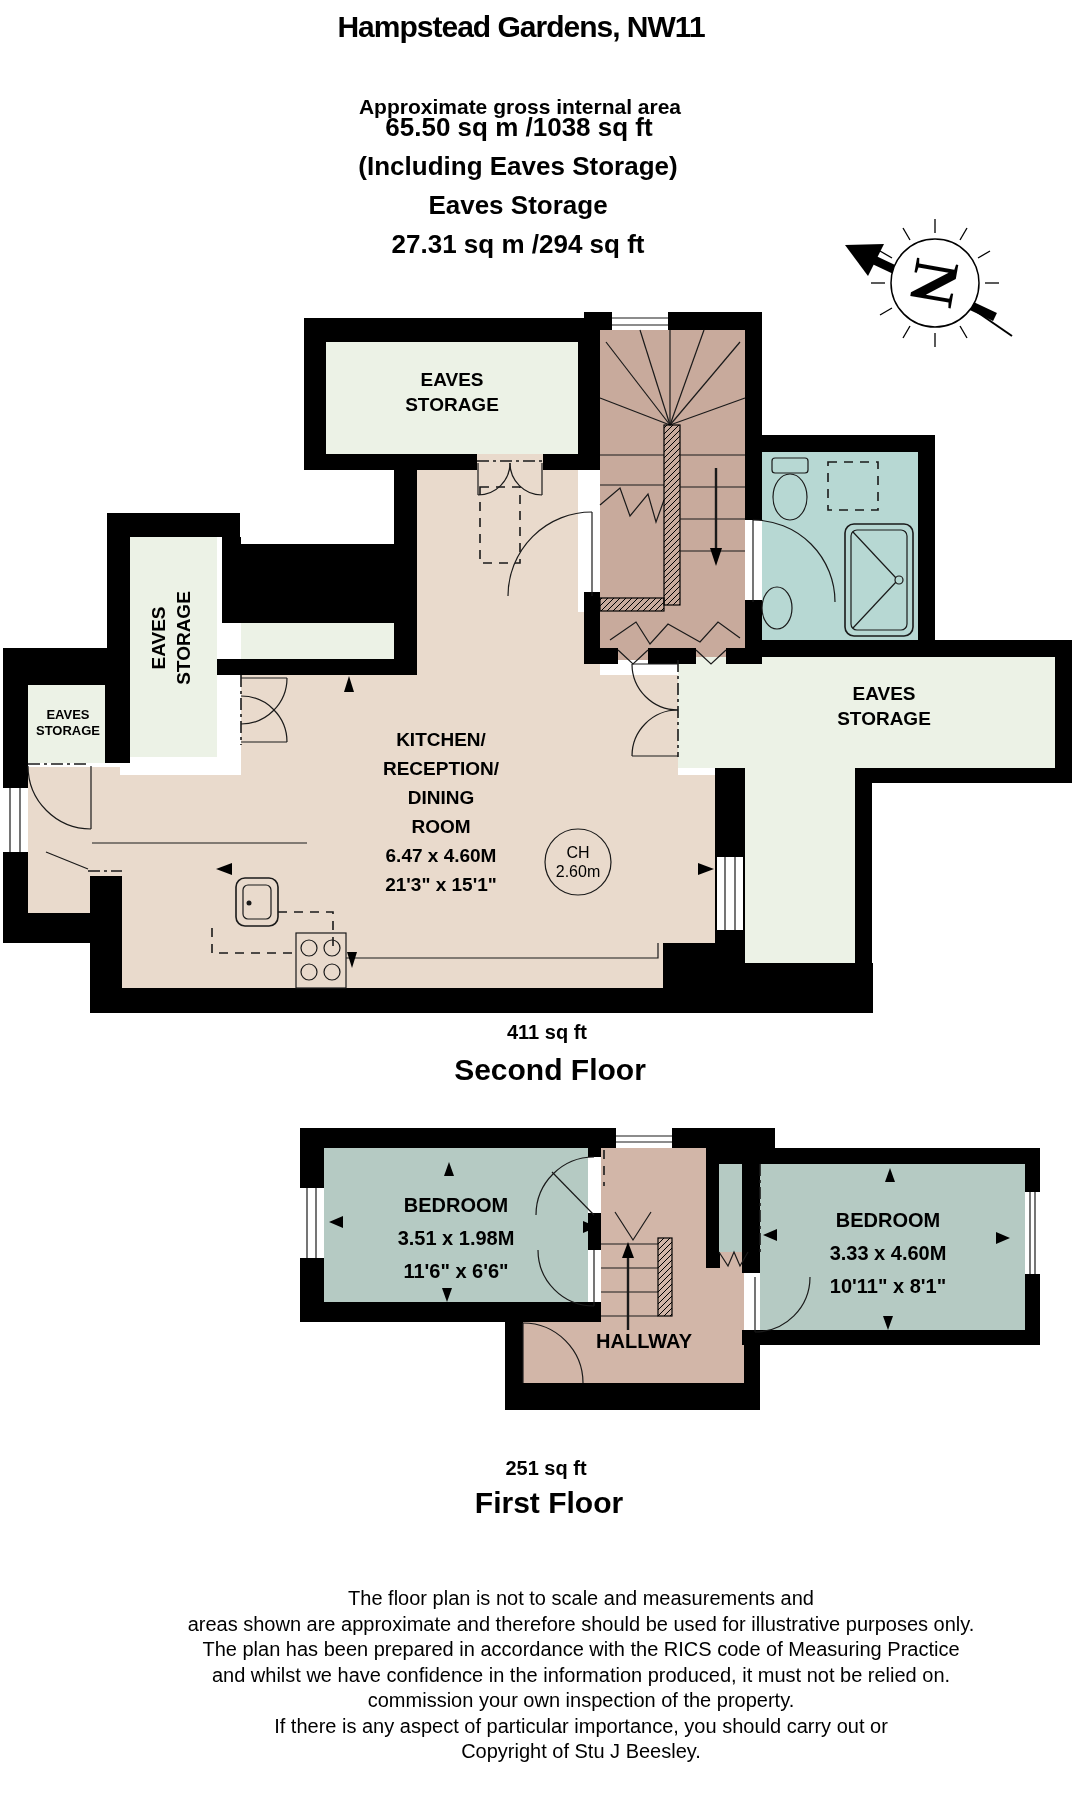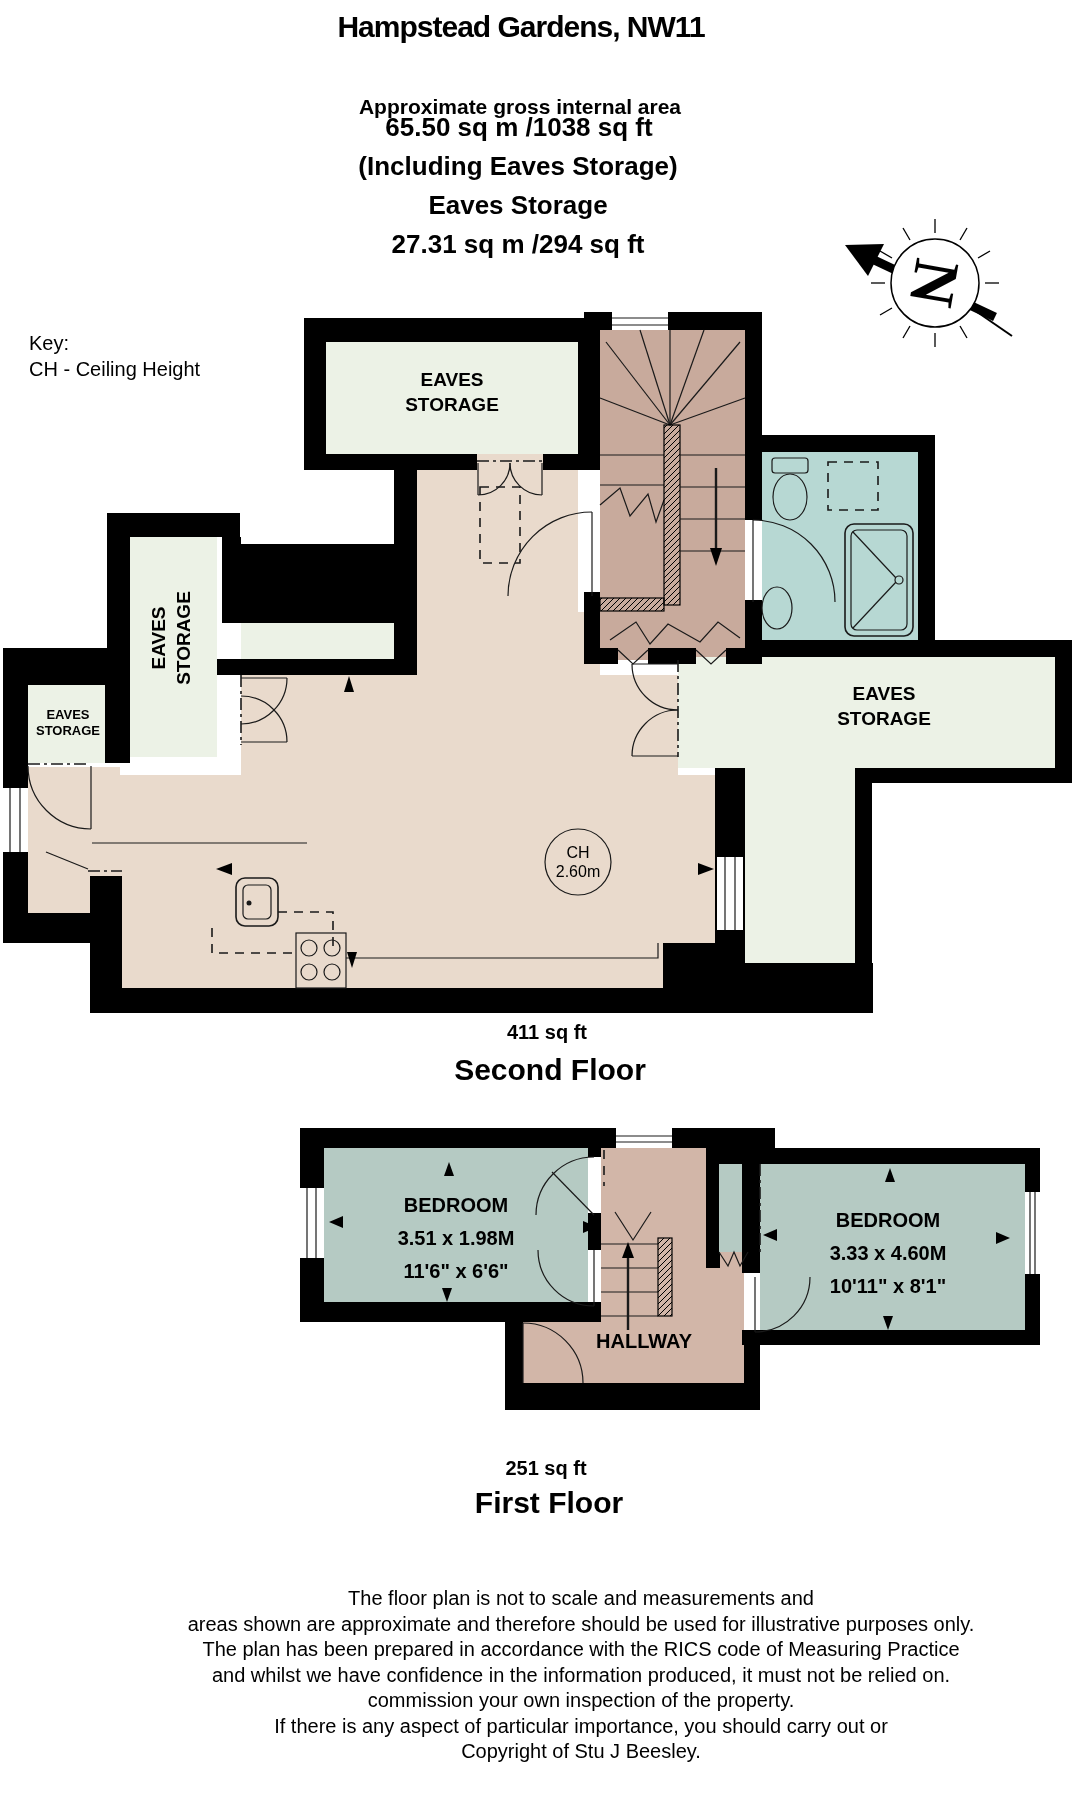--- a/index.html
+++ b/index.html
@@ -323,40 +323,44 @@
   </g>
 </svg>
 
 <div class="lbl title b" style="left:521px;top:27px;">Hampstead Gardens, NW11</div>
 <div class="lbl sub b" style="left:520px;top:82px;margin-top:25px;">Approximate gross internal area</div>
 <div class="lbl area b" style="left:519px;top:128px;">65.50 sq m /1038 sq ft</div>
 <div class="lbl area b" style="left:518px;top:167px;">(Including Eaves Storage)</div>
 <div class="lbl area b" style="left:518px;top:206px;">Eaves Storage</div>
 <div class="lbl area b" style="left:518px;top:245px;">27.31 sq m /294 sq ft</div>
 
-<div style="position:absolute;left:29px;top:330px;" class="key">
-  <div>Key:</div>
-  <div>CH - Ceiling Height</div>
-</div>
 
 <div class="lbl room b" style="left:452px;top:392px;">
   <div>EAVES</div>
   <div>STORAGE</div>
 </div>
 <div class="lbl room b rot" style="left:171px;top:638px;">
   <div>EAVES</div>
   <div>STORAGE</div>
 </div>
 <div class="lbl room-sm b" style="left:68px;top:723px;">
   <div>EAVES</div>
   <div>STORAGE</div>
 </div>
 <div class="lbl room b" style="left:884px;top:706px;">
   <div>EAVES</div>
   <div>STORAGE</div>
+</div>
+<div class="lbl kitchen b" style="left:441px;top:812px;">
+  <div>KITCHEN/</div>
+  <div>RECEPTION/</div>
+  <div>DINING</div>
+  <div>ROOM</div>
+  <div>6.47 x 4.60M</div>
+  <div>21'3" x 15'1"</div>
 </div>
 <div class="lbl ch" style="left:578px;top:862px;">
   <div>CH</div>
   <div>2.60m</div>
 </div>
 <div class="lbl floor-area b" style="left:547px;top:1032px;">411 sq ft</div>
 <div class="lbl floor-name b" style="left:550px;top:1070px;">Second Floor</div>
 
 <div class="lbl bed b" style="left:456px;top:1238px;">
   <div>BEDROOM</div>

